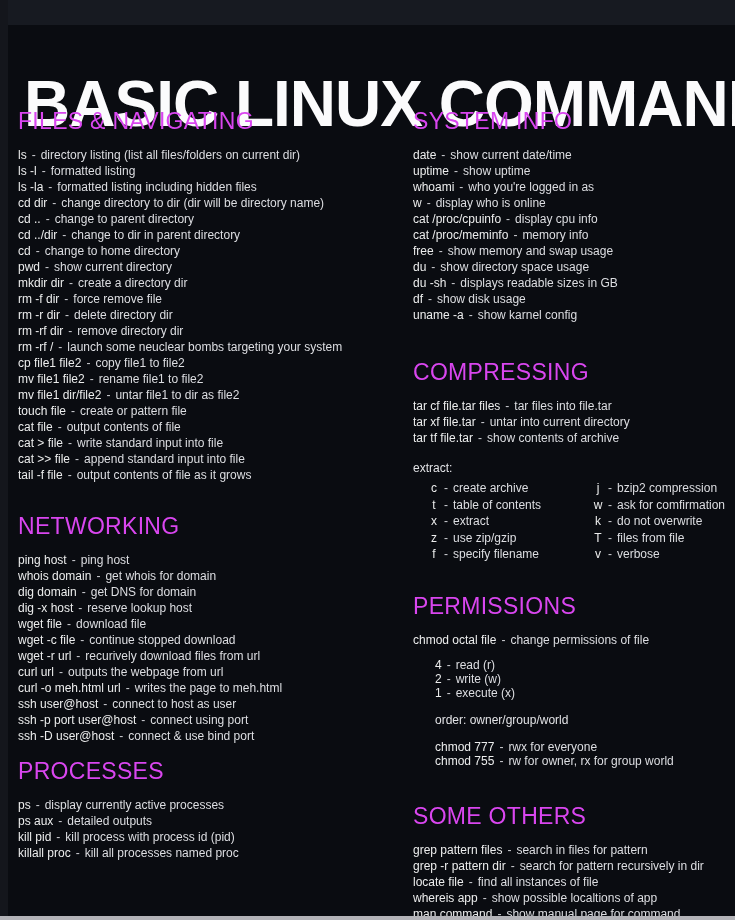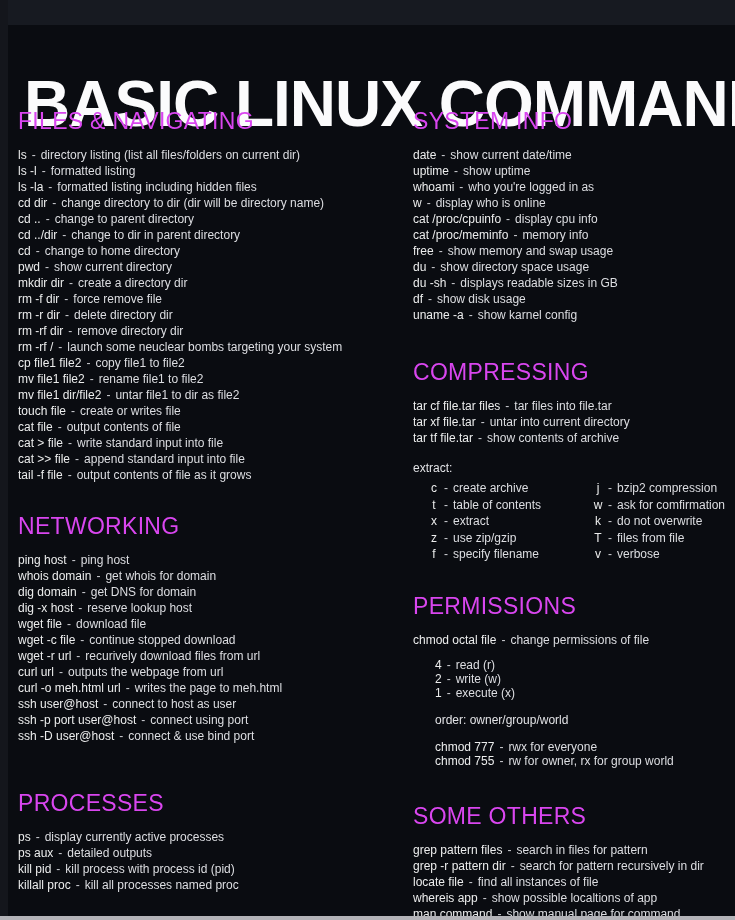--- a/index.html
+++ b/index.html
@@ -27,21 +27,21 @@
   }
   .section{margin:0;}
   .cmd-list{margin:0;}
   .cmd-row{
     font-size:12px;line-height:16px;color:#e2e3e6;white-space:nowrap;
   }
   .cmd{color:#eceded;}
   .sep{margin:0 5px;color:#cfd0d4;}
   .desc{color:#dddee2;}
   .mt-networking{margin-top:30px;}
-  .mt-processes{margin-top:46px;}
+  .mt-processes{margin-top:14px;}
   .mt-compressing{margin-top:36px;}
   .mt-permissions{margin-top:30px;}
   .mt-someothers{margin-top:34px;}
   .options-label{font-size:12px;line-height:16px;color:#e2e3e6;margin-top:14px;}
   .options-cols{display:flex;margin-top:4px;}
   .options-col-left{margin-left:16px;width:164px;}
   .options-col-right{flex:1;}
   .options-col .cmd-row{line-height:16.5px;}
   .options-col .cmd{display:inline-block;min-width:10px;text-align:center;}
   .perm-intro{margin:0;}
@@ -73,21 +73,21 @@
           <div class="cmd-row"><span class="cmd">cd</span><span class="sep">-</span><span class="desc">change to home directory</span></div>
           <div class="cmd-row"><span class="cmd">pwd</span><span class="sep">-</span><span class="desc">show current directory</span></div>
           <div class="cmd-row"><span class="cmd">mkdir dir</span><span class="sep">-</span><span class="desc">create a directory dir</span></div>
           <div class="cmd-row"><span class="cmd">rm -f dir</span><span class="sep">-</span><span class="desc">force remove file</span></div>
           <div class="cmd-row"><span class="cmd">rm -r dir</span><span class="sep">-</span><span class="desc">delete directory dir</span></div>
           <div class="cmd-row"><span class="cmd">rm -rf dir</span><span class="sep">-</span><span class="desc">remove directory dir</span></div>
           <div class="cmd-row"><span class="cmd">rm -rf /</span><span class="sep">-</span><span class="desc">launch some neuclear bombs targeting your system</span></div>
           <div class="cmd-row"><span class="cmd">cp file1 file2</span><span class="sep">-</span><span class="desc">copy file1 to file2</span></div>
           <div class="cmd-row"><span class="cmd">mv file1 file2</span><span class="sep">-</span><span class="desc">rename file1 to file2</span></div>
           <div class="cmd-row"><span class="cmd">mv file1 dir/file2</span><span class="sep">-</span><span class="desc">untar file1 to dir as file2</span></div>
-          <div class="cmd-row"><span class="cmd">touch file</span><span class="sep">-</span><span class="desc">create or writes file</span></div>
+          <div class="cmd-row"><span class="cmd">touch file</span><span class="sep">-</span><span class="desc">create or pattern file</span></div>
           <div class="cmd-row"><span class="cmd">cat file</span><span class="sep">-</span><span class="desc">output contents of file</span></div>
           <div class="cmd-row"><span class="cmd">cat &gt; file</span><span class="sep">-</span><span class="desc">write standard input into file</span></div>
           <div class="cmd-row"><span class="cmd">cat &gt;&gt; file</span><span class="sep">-</span><span class="desc">append standard input into file</span></div>
           <div class="cmd-row"><span class="cmd">tail -f file</span><span class="sep">-</span><span class="desc">output contents of file as it grows</span></div>
         </div>
     </div>
 
     <div class="section mt-networking">
       <h2 class="section-heading">NETWORKING</h2>
       <div class="cmd-list">

